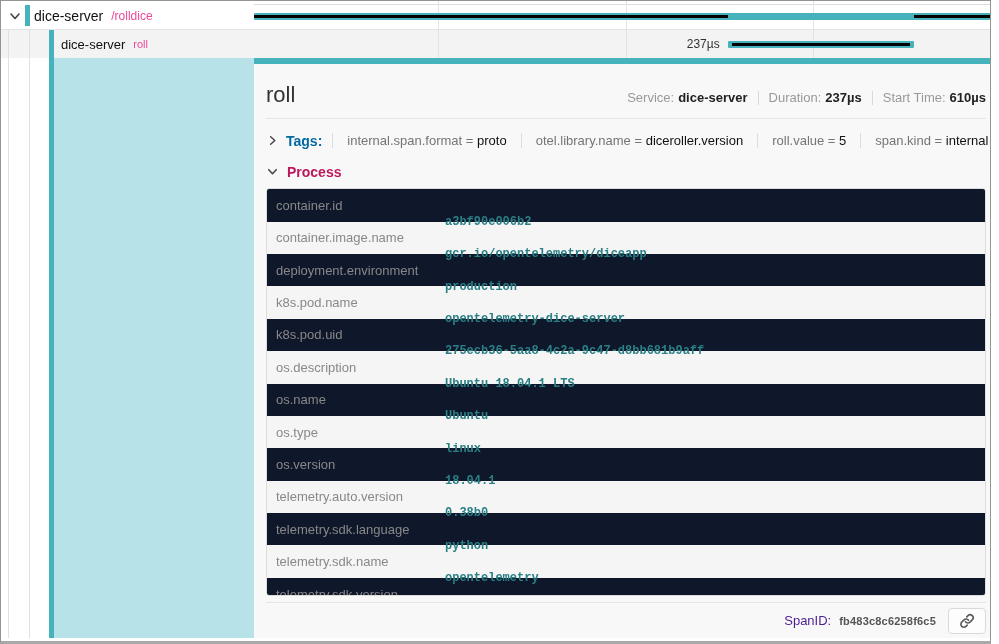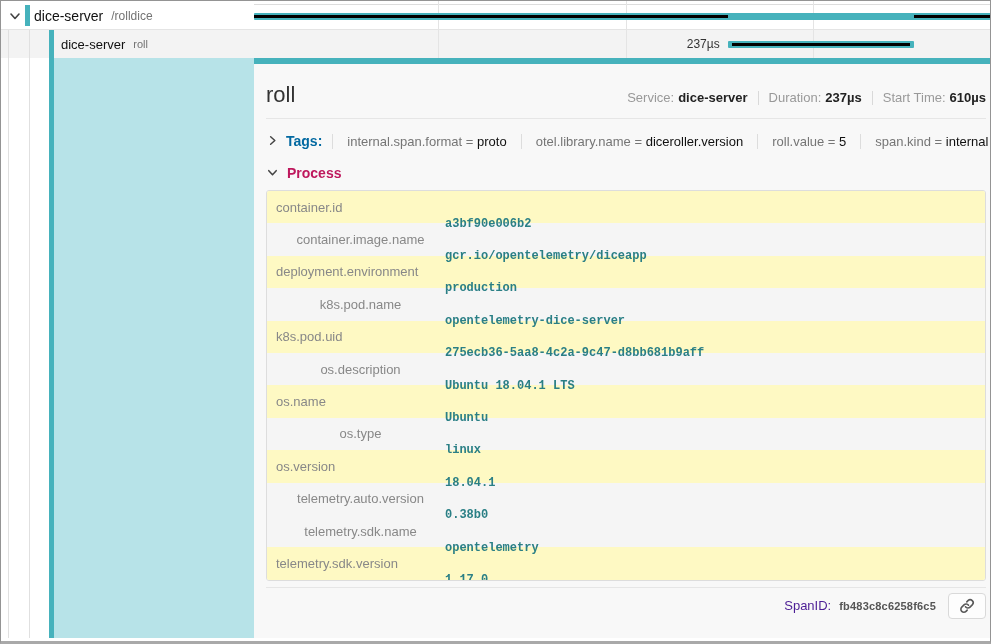--- a/index.html
+++ b/index.html
@@ -22,21 +22,21 @@
   .trace-row .name-col { width:253px; position:relative; display:flex; align-items:center; }
   .trace-row .timeline-col { position:relative; width:744px; }
   .row1 { top:0; height:29px; }
   .row2 { top:29px; height:28px; }
   .ruler-line { position:absolute; left:253px; top:3px; width:744px; height:1px; background:#ddd; }
   .gridline { position:absolute; top:0; width:1px; height:57px; background:#e4e4e4; }
   .chev { display:inline-block; width:14px; height:14px; cursor:pointer; }
   .chev svg { display:block; }
   .svc-bar-r1 { position:absolute; left:24px; top:4px; width:5px; height:21px; background:var(--accent); }
   .svc-name { font-size:14px; font-weight:500; color:#111; }
-  .op-name { font-size:12px; color:#737373; margin-left:8px; }
+  .op-name { font-size:12px; color:#ec4899; margin-left:8px; }
   .row1 .svc-name { margin-left:36px; }
   .row2 .svc-name { margin-left:60px; font-size:13px; }
   .row2 .op-name { font-size:11px; }
   
   .span-bar { position:absolute; height:7px; background:var(--accent); border-radius:1px; }
   .bar-r1 { left:0; top:12px; width:100%; }
   .black-seg { position:absolute; top:2px; height:3px; background:#000; }
   .seg-a { left:0; width:63.7%; }
   .seg-b { left:88.7%; width:11.3%; }
   .bar-r2 { left:63.7%; top:11px; width:25%; }
@@ -57,22 +57,22 @@
   .stat-sep { width:1px; height:14px; background:#d9d9d9; margin:0 10px; align-self:center; }
   .hdr-divider { height:1px; background:#e6e6e6; margin-top:10px; }
   .tags-row { display:flex; align-items:center; margin-top:9px; height:26px; cursor:pointer; }
   .tags-label { font-size:14px; font-weight:700; color:#0369a1; margin:0 10px 0 7px; }
   .tag-item { font-size:13px; color:#757575; padding:0 14px; border-left:1px solid #ddd; white-space:nowrap; }
   .tag-item:first-of-type { border-left:none; padding-left:0; }
   .tag-item .tag-val { color:#111; }
   .proc-header { display:flex; align-items:center; margin-top:7px; height:24px; cursor:pointer; }
   .proc-label { font-size:14px; font-weight:700; color:#be185d; margin-left:7px; }
   .kv-table { margin-top:5px; width:100%; border:1px solid #ddd; border-radius:3px; background:#fff; overflow:hidden; }
-  .prow { display:flex; height:32.4px; align-items:center; background:#fef9c3; }
-  .prow.alt { background:#f5f5f5;text-align:center; }
+  .prow { display:flex; height:32.4px; align-items:center; background:#0f172a; }
+  .prow.alt { background:#f5f5f5; }
   .pkey { width:178px; flex:none; padding-left:9px; font-size:13px; color:#888; }
   .pval { font-family:"Liberation Mono","DejaVu Sans Mono",monospace; font-size:12px; color:var(--value-teal); font-weight:700;margin-top:33px; }
   .panel-footer {
     margin-top:6px; border-top:1px solid #e6e6e6; height:37px;
     display:flex; align-items:center; justify-content:flex-end; gap:8px; padding-right:0;
   }
   .spanid-label { font-size:13px; color:#4c1d95; }
   .spanid-value { font-size:11px; color:#555; font-weight:600; letter-spacing:.2px; }
   .link-btn {
     width:38px; height:26px; border:1px solid #d9d9d9; border-radius:4px; background:#fdfdfd;
@@ -210,20 +210,24 @@
         <div class="prow">
           <div class="pkey">os.version</div>
           <div class="pval">18.04.1</div>
         </div>
 
         <div class="prow alt">
           <div class="pkey">telemetry.auto.version</div>
           <div class="pval">0.38b0</div>
         </div>
 
+        <div class="prow">
+          <div class="pkey">telemetry.sdk.language</div>
+          <div class="pval">python</div>
+        </div>
 
         <div class="prow alt">
           <div class="pkey">telemetry.sdk.name</div>
           <div class="pval">opentelemetry</div>
         </div>
 
         <div class="prow">
           <div class="pkey">telemetry.sdk.version</div>
           <div class="pval">1.17.0</div>
         </div>

